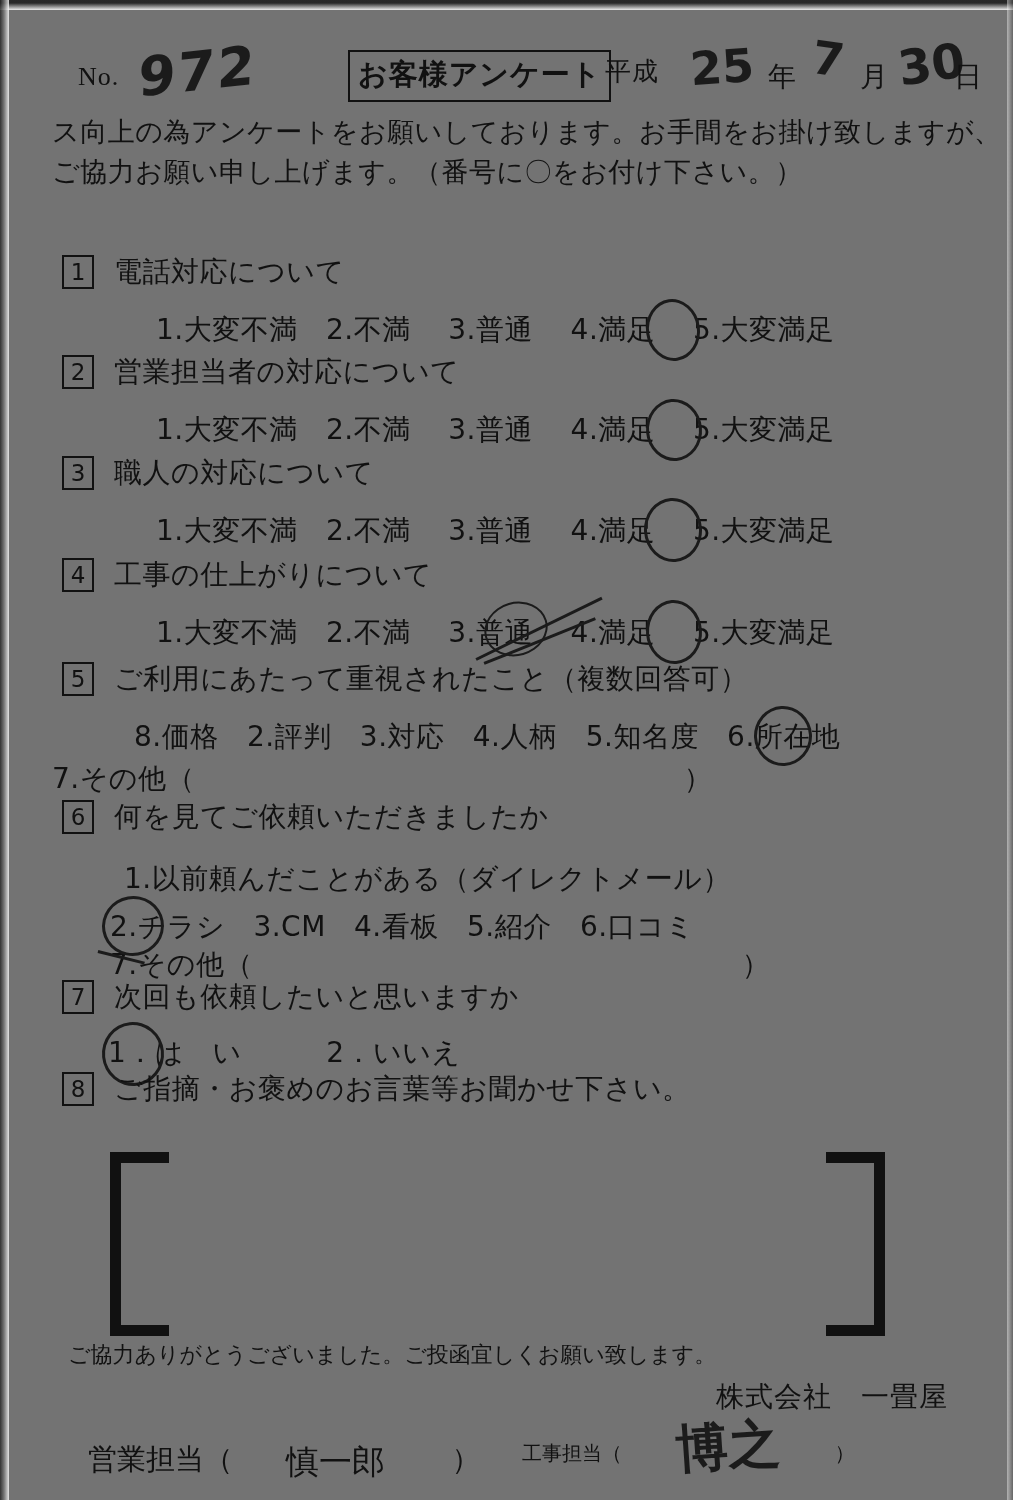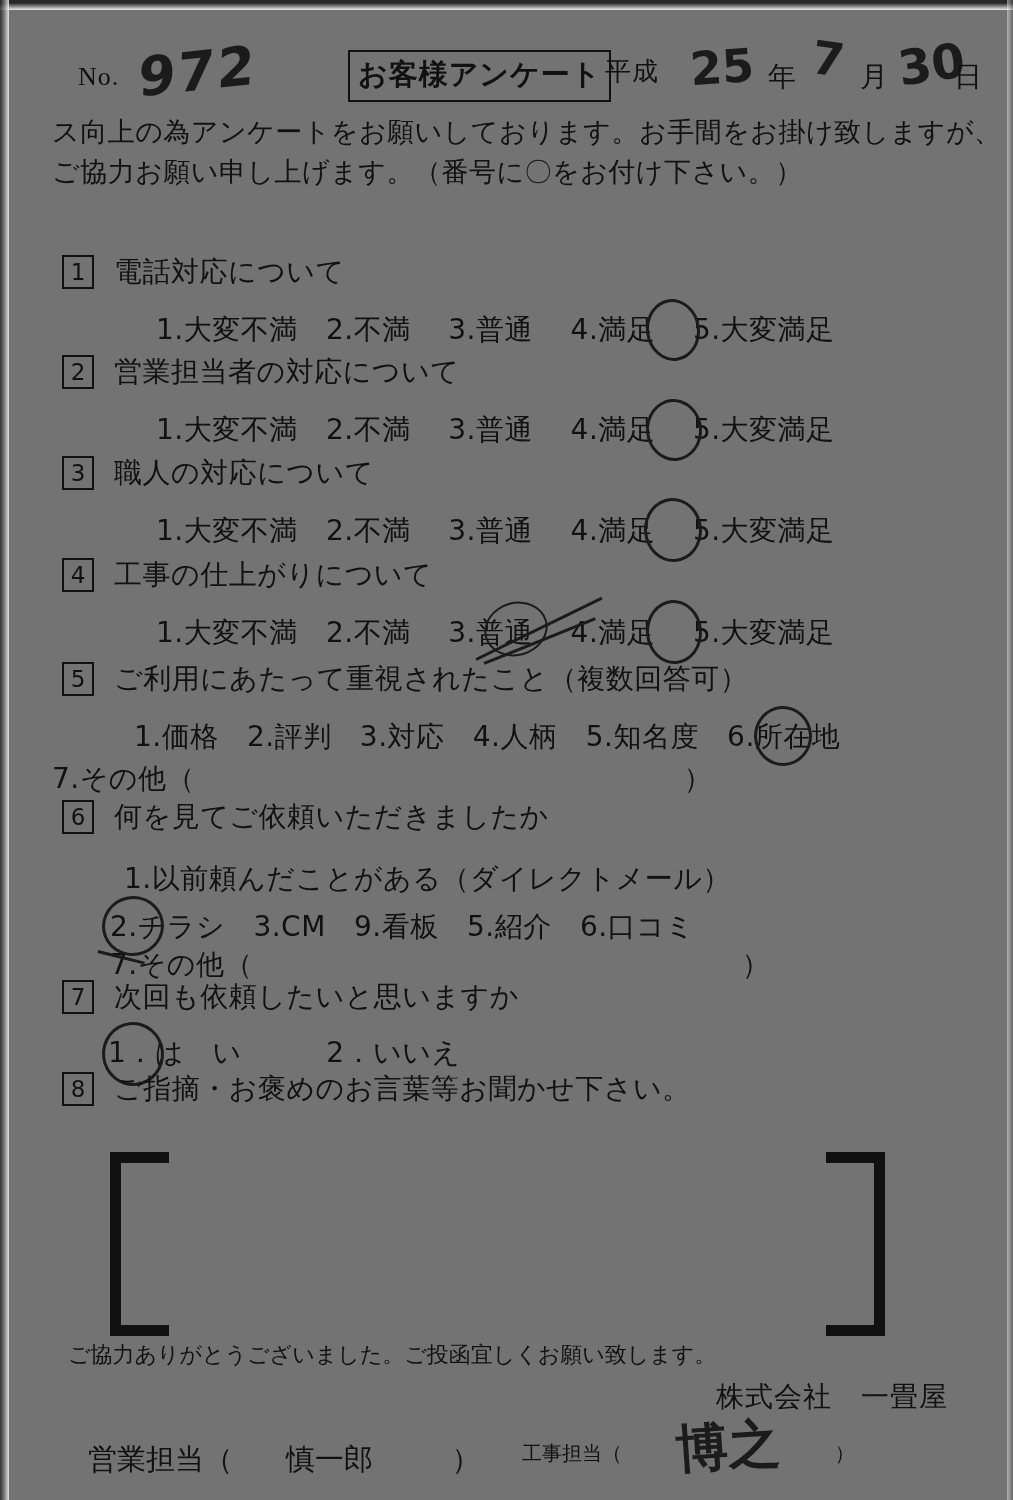--- a/index.html
+++ b/index.html
@@ -197,21 +197,21 @@
     position: absolute;
     left: 88px; top: 1440px;
     font-family: "DejaVu Sans", sans-serif;
     font-size: 29px;
     white-space: nowrap;
   }
   .footer-sales-val {
     position: absolute;
     left: 286px; top: 1440px;
     font-family: "DejaVu Sans", sans-serif;
-    font-size: 29px;
+    font-size: 33px;
   }
   .footer-const {
     position: absolute;
     left: 522px; top: 1440px;
     font-family: "DejaVu Sans", sans-serif;
     font-size: 20px;
     white-space: nowrap;
     text-align: right;
   }
   .footer-const-val {
@@ -302,21 +302,21 @@
       <div class="circle thin" style="left:432px; top:44px; width:60px; height:50px; transform:rotate(-16deg);"></div>
       <div class="strike" style="left:424px; top:100px; width:140px; transform:rotate(-26deg);"></div>
       <div class="strike" style="left:432px; top:104px; width:120px; transform:rotate(-22deg);"></div>
       <div class="circle" style="left:594px; top:42px; width:50px; height:58px; transform:rotate(-4deg);"></div>
     </div>
 
     <div class="q" style="top:662px;">
       <span class="qnum">5</span>
       <span class="qtext">ご利用にあたって重視されたこと（複数回答可）</span>
       <div class="opts" style="top:56px; left:82px;">
-        <span class="opt">1.価格</span>&nbsp;&nbsp;
+        <span class="opt">8.価格</span>&nbsp;&nbsp;
         <span class="opt">2.評判</span>&nbsp;&nbsp;
         <span class="opt">3.対応</span>&nbsp;&nbsp;
         <span class="opt">4.人柄</span>&nbsp;&nbsp;
         <span class="opt">5.知名度</span>&nbsp;&nbsp;
         <span class="opt">6.所在地</span>
       </div>
       <div class="opts" style="top:98px; left:0px;">
         <span class="opt">7.その他（</span>
         <span class="opt hand" style="display:inline-block;width:470px;"></span>
         <span class="opt">）</span>
@@ -326,21 +326,21 @@
 
     <div class="q" style="top:800px;">
       <span class="qnum">6</span>
       <span class="qtext">何を見てご依頼いただきましたか</span>
       <div class="opts" style="top:60px; left:72px;">
         <span class="opt">1.以前頼んだことがある（ダイレクトメール）</span>
       </div>
       <div class="opts" style="top:108px; left:58px;">
         <span class="opt">2.チラシ</span>&nbsp;&nbsp;
         <span class="opt">3.CM</span>&nbsp;&nbsp;
-        <span class="opt">9.看板</span>&nbsp;&nbsp;
+        <span class="opt">4.看板</span>&nbsp;&nbsp;
         <span class="opt">5.紹介</span>&nbsp;&nbsp;
         <span class="opt">6.口コミ</span>
       </div>
       <div class="opts" style="top:146px; left:58px;">
         <span class="opt">7.その他（</span>
         <span class="opt hand" style="display:inline-block;width:470px;"></span>
         <span class="opt">）</span>
       </div>
       <div class="circle" style="left:50px; top:96px; width:56px; height:54px; transform:rotate(-10deg);"></div>
       <div class="strike" style="left:46px; top:150px; width:48px; transform:rotate(14deg);"></div>

